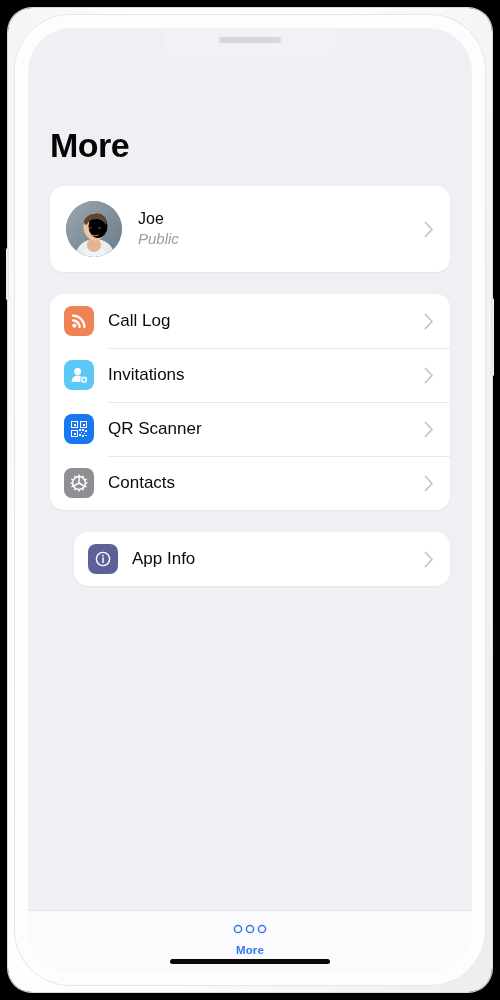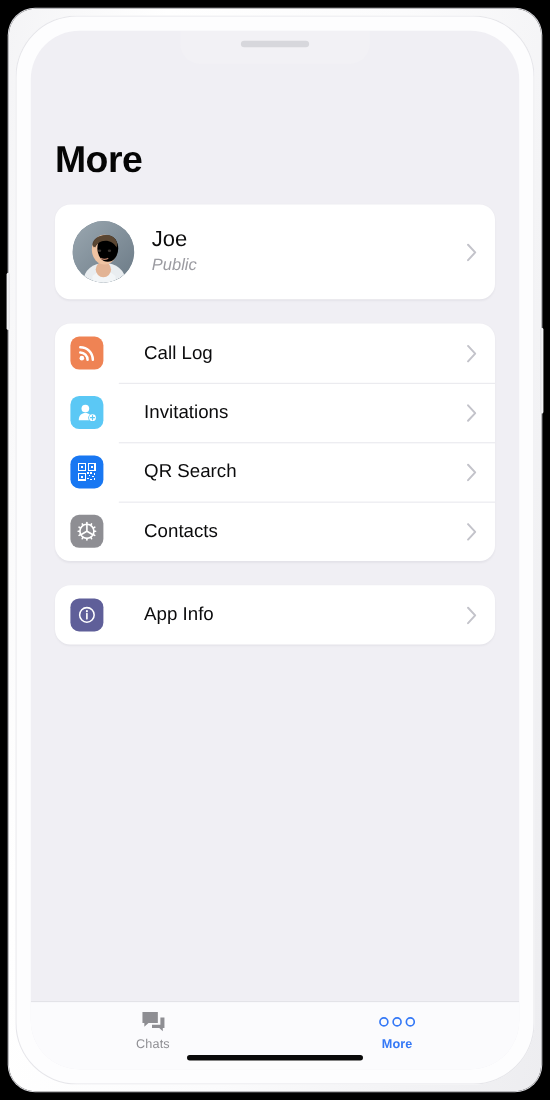--- a/index.html
+++ b/index.html
@@ -110,21 +110,21 @@
   }
 
   .card {
     background: #ffffff;
     border-radius: 14px;
     overflow: hidden;
     box-shadow: 0 1px 2px rgba(20,20,40,0.05);
   }
   .card-profile { margin-top: 24px; }
   .card-main    { margin-top: 22px; }
-  .card-info    { margin-top: 22px; }
+  .card-info    { margin-top: 22px; margin-left: 24px; }
 
   
   .profile-row {
     display: flex;
     align-items: center;
     height: 86px;
     padding: 0 16px;
     box-sizing: border-box;
   }
   .avatar {
@@ -136,42 +136,41 @@
     background: #7c8b97;
     position: relative;
   }
   .avatar svg { display: block; width: 100%; height: 100%; }
   .profile-text {
     margin-left: 16px;
     flex: 1 1 auto;
     min-width: 0;
   }
   .profile-name {
-    font-size: 20px;
+    font-size: 16px;
     color: #0b0b0c;
     line-height: 1.15;
   }
   .profile-sub {
     font-size: 15px;
     color: #9b9ba1;
     line-height: 1.3;
     margin-top: 1px;
     font-style: italic;
   }
 
   
   .row {
     display: flex;
     align-items: center;
     height: 54px;
     padding-left: 14px;
     padding-right: 16px;
     position: relative;
     box-sizing: border-box;
-    gap: 23px;
   }
   .row + .row::before {
     content: "";
     position: absolute;
     left: 58px;
     right: 0;
     top: 0;
     height: 1px;
     background: #e9e9ee;
   }
@@ -349,21 +348,21 @@
                 <rect x="13.2" y="10.2" width="1.5" height="1.5"></rect>
                 <rect x="16.2" y="11.4" width="1.4" height="1.4"></rect>
                 <rect x="11.7" y="12.6" width="1.5" height="1.5"></rect>
                 <rect x="14.6" y="13.5" width="1.5" height="1.5"></rect>
                 <rect x="10.2" y="15.4" width="1.5" height="1.5"></rect>
                 <rect x="13.1" y="16.2" width="1.5" height="1.5"></rect>
                 <rect x="16.2" y="15.6" width="1.4" height="1.4"></rect>
               </g>
             </svg>
           </span>
-          <span class="row-label">QR Search</span>
+          <span class="row-label">QR Scanner</span>
           <span class="chev">
             <svg width="10" height="17" viewBox="0 0 10 17">
                 <path d="M1.5 1.5 L8 8.5 L1.5 15.5" fill="none" stroke="currentColor" stroke-width="1.8" stroke-linecap="round" stroke-linejoin="round"></path>
               </svg>
           </span>
         </div>
 
         <div class="row">
           <span class="row-icon" style="background:#8e8e93;">
             <svg width="20" height="20" viewBox="0 0 20 20">
@@ -412,29 +411,20 @@
                 <path d="M1.5 1.5 L8 8.5 L1.5 15.5" fill="none" stroke="currentColor" stroke-width="1.8" stroke-linecap="round" stroke-linejoin="round"></path>
               </svg>
           </span>
         </div>
       </div>
 
     </div>
 
     <div class="tabbar">
 
-      <div class="tab">
-        <span class="tab-icon">
-          <svg width="23" height="22" viewBox="0 0 23 22" fill="currentColor">
-            <path d="M1.5 2 H15.5 V12 H7 L3.2 15.3 V12 H1.5 Z"></path>
-            <path d="M17.8 7 H21.5 V16.5 H20 V19.4 L16.8 16.5 H10.2 V13.6 H17.8 Z"></path>
-          </svg>
-        </span>
-        <span class="tab-label">Chats</span>
-      </div>
 
 
 
       <div class="tab active">
         <span class="tab-icon">
           <svg width="34" height="12" viewBox="0 0 34 12" fill="none" stroke="currentColor" stroke-width="1.5">
             <circle cx="5" cy="6" r="3.6"></circle>
             <circle cx="17" cy="6" r="3.6"></circle>
             <circle cx="29" cy="6" r="3.6"></circle>
           </svg>

